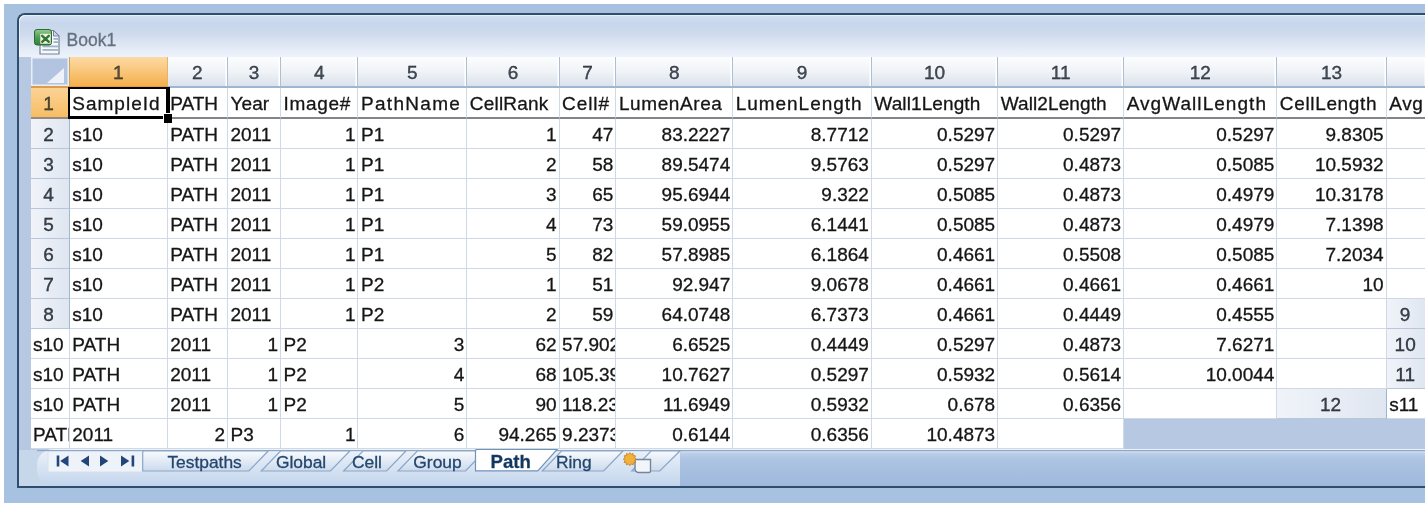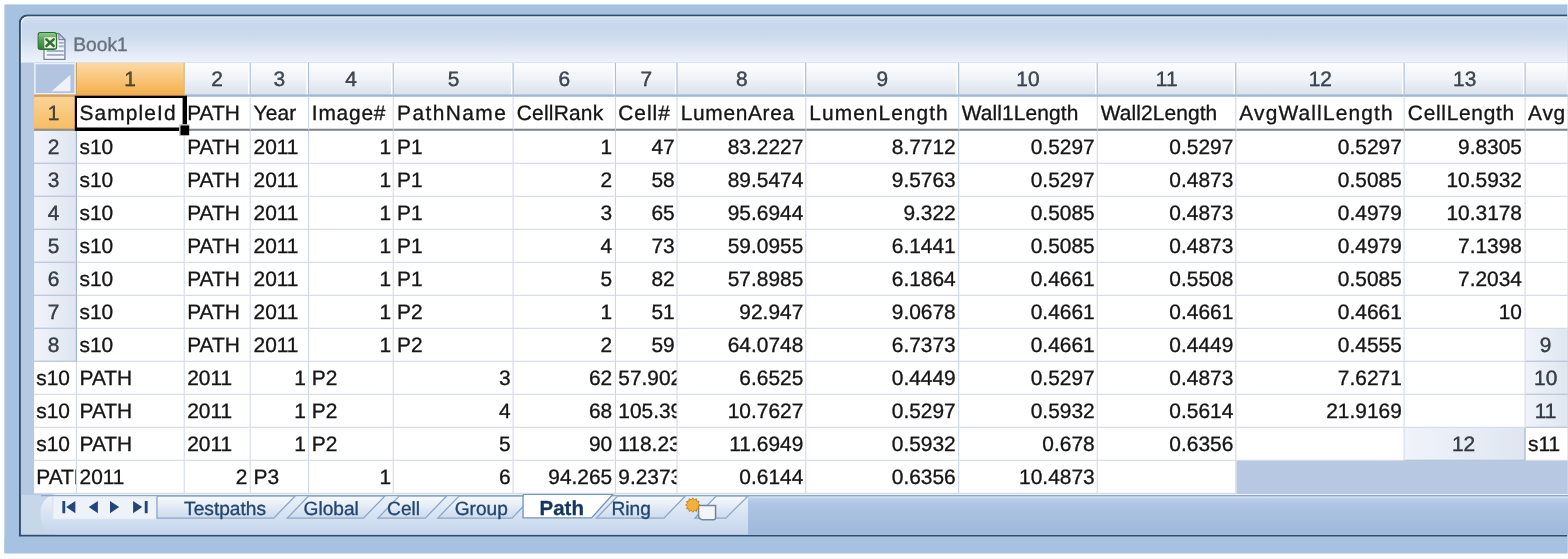--- a/index.html
+++ b/index.html
@@ -242,21 +242,21 @@
 <div class="c">2011</div>
 <div class="c n">1</div>
 <div class="c">P2</div>
 <div class="c n">4</div>
 <div class="c n">68</div>
 <div class="c n">105.3952</div>
 <div class="c n">10.7627</div>
 <div class="c n">0.5297</div>
 <div class="c n">0.5932</div>
 <div class="c n">0.5614</div>
-<div class="c n">21.9169</div>
+<div class="c n">10.0044</div>
 <div class="c"></div>
 <div class="rh">11</div>
 <div class="c">s10</div>
 <div class="c">PATH</div>
 <div class="c">2011</div>
 <div class="c n">1</div>
 <div class="c">P2</div>
 <div class="c n">5</div>
 <div class="c n">90</div>
 <div class="c n">118.236</div>

